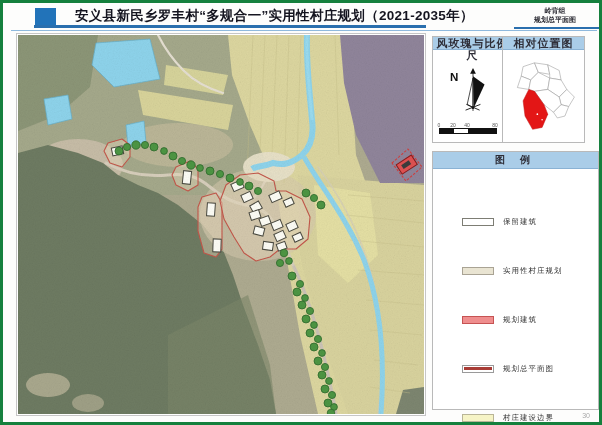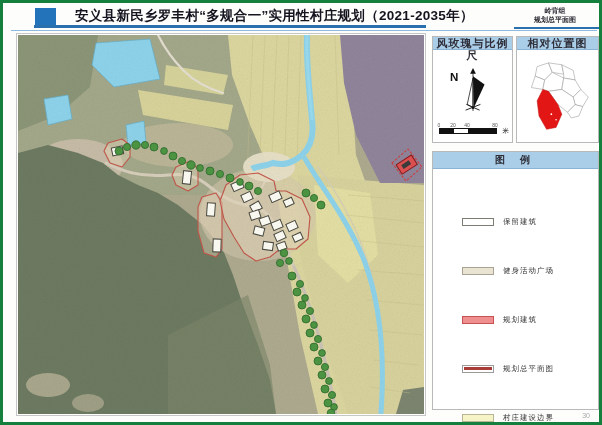--- a/index.html
+++ b/index.html
@@ -16,21 +16,21 @@
   .full-rule{position:absolute;left:8px;top:27px;width:586px;height:1px;background:#8fb9dd;}
   
   .map-frame{position:absolute;left:13px;top:30px;width:410px;height:383px;background:#fff;
              border:1px solid #c6c6c6;box-sizing:border-box;padding:1px;}
   .map-frame svg{display:block;width:406px;height:379px;}
   
   .box{position:absolute;background:#fff;border:1px solid #b9b9b9;box-sizing:border-box;}
   .box-header{background:#aacde8;border-bottom:1px solid #8ab2d4;color:#2e2e38;font-weight:bold;
               text-align:center;}
   .compass-box{left:429px;top:33px;width:81px;height:107px;}
-  .location-box{left:513px;top:33px;width:83px;height:107px;}
+  .location-box{left:499px;top:33px;width:83px;height:107px;}
   .compass-box .box-header,.location-box .box-header{font-size:11px;line-height:12px;height:12px;letter-spacing:1px;}
   .legend-box{left:429px;top:148px;width:167px;height:259px;}
   .legend-header{font-size:10px;line-height:16px;height:16px;letter-spacing:6px;}
   .box-body{position:relative;}
   
   .north-wrap{position:absolute;left:0;top:14px;width:100%;text-align:center;}
   .scalebar-wrap{position:absolute;left:6px;right:5px;bottom:7px;height:14px;}
   .scale-ticks{position:relative;height:6px;font-size:5px;color:#555;}
   .scale-ticks span{position:absolute;transform:translateX(-50%);}
   .scale-bar{position:relative;height:4px;border:1px solid #111;display:flex;width:56px;}
@@ -277,21 +277,21 @@
 
   <section class="box legend-box">
     <div class="box-header legend-header">图 例</div>
     <div class="box-body legend-items">
       <div class="lg-row">
         <span class="lg-swatch" style="background: rgb(255, 255, 255); border-color: rgb(125, 125, 116);"></span>
         <span class="lg-label">保留建筑</span>
       </div>
       <div class="lg-row">
         <span class="lg-swatch" style="background: rgb(233, 228, 210); border-color: rgb(169, 163, 148);"></span>
-        <span class="lg-label">健身活动广场</span>
+        <span class="lg-label">实用性村庄规划</span>
       </div>
       <div class="lg-row">
         <span class="lg-swatch" style="background: rgb(239, 142, 142); border-color: rgb(198, 83, 83);"></span>
         <span class="lg-label">规划建筑</span>
       </div>
       <div class="lg-row">
         <span class="lg-swatch" style="background: rgb(255, 255, 255); border-color: rgb(154, 154, 154);">
             <i style="display: block; height: 3px; margin: 1.5px 1px; background: rgb(168, 60, 54);"></i>
           </span>
         <span class="lg-label">规划总平面图</span>

